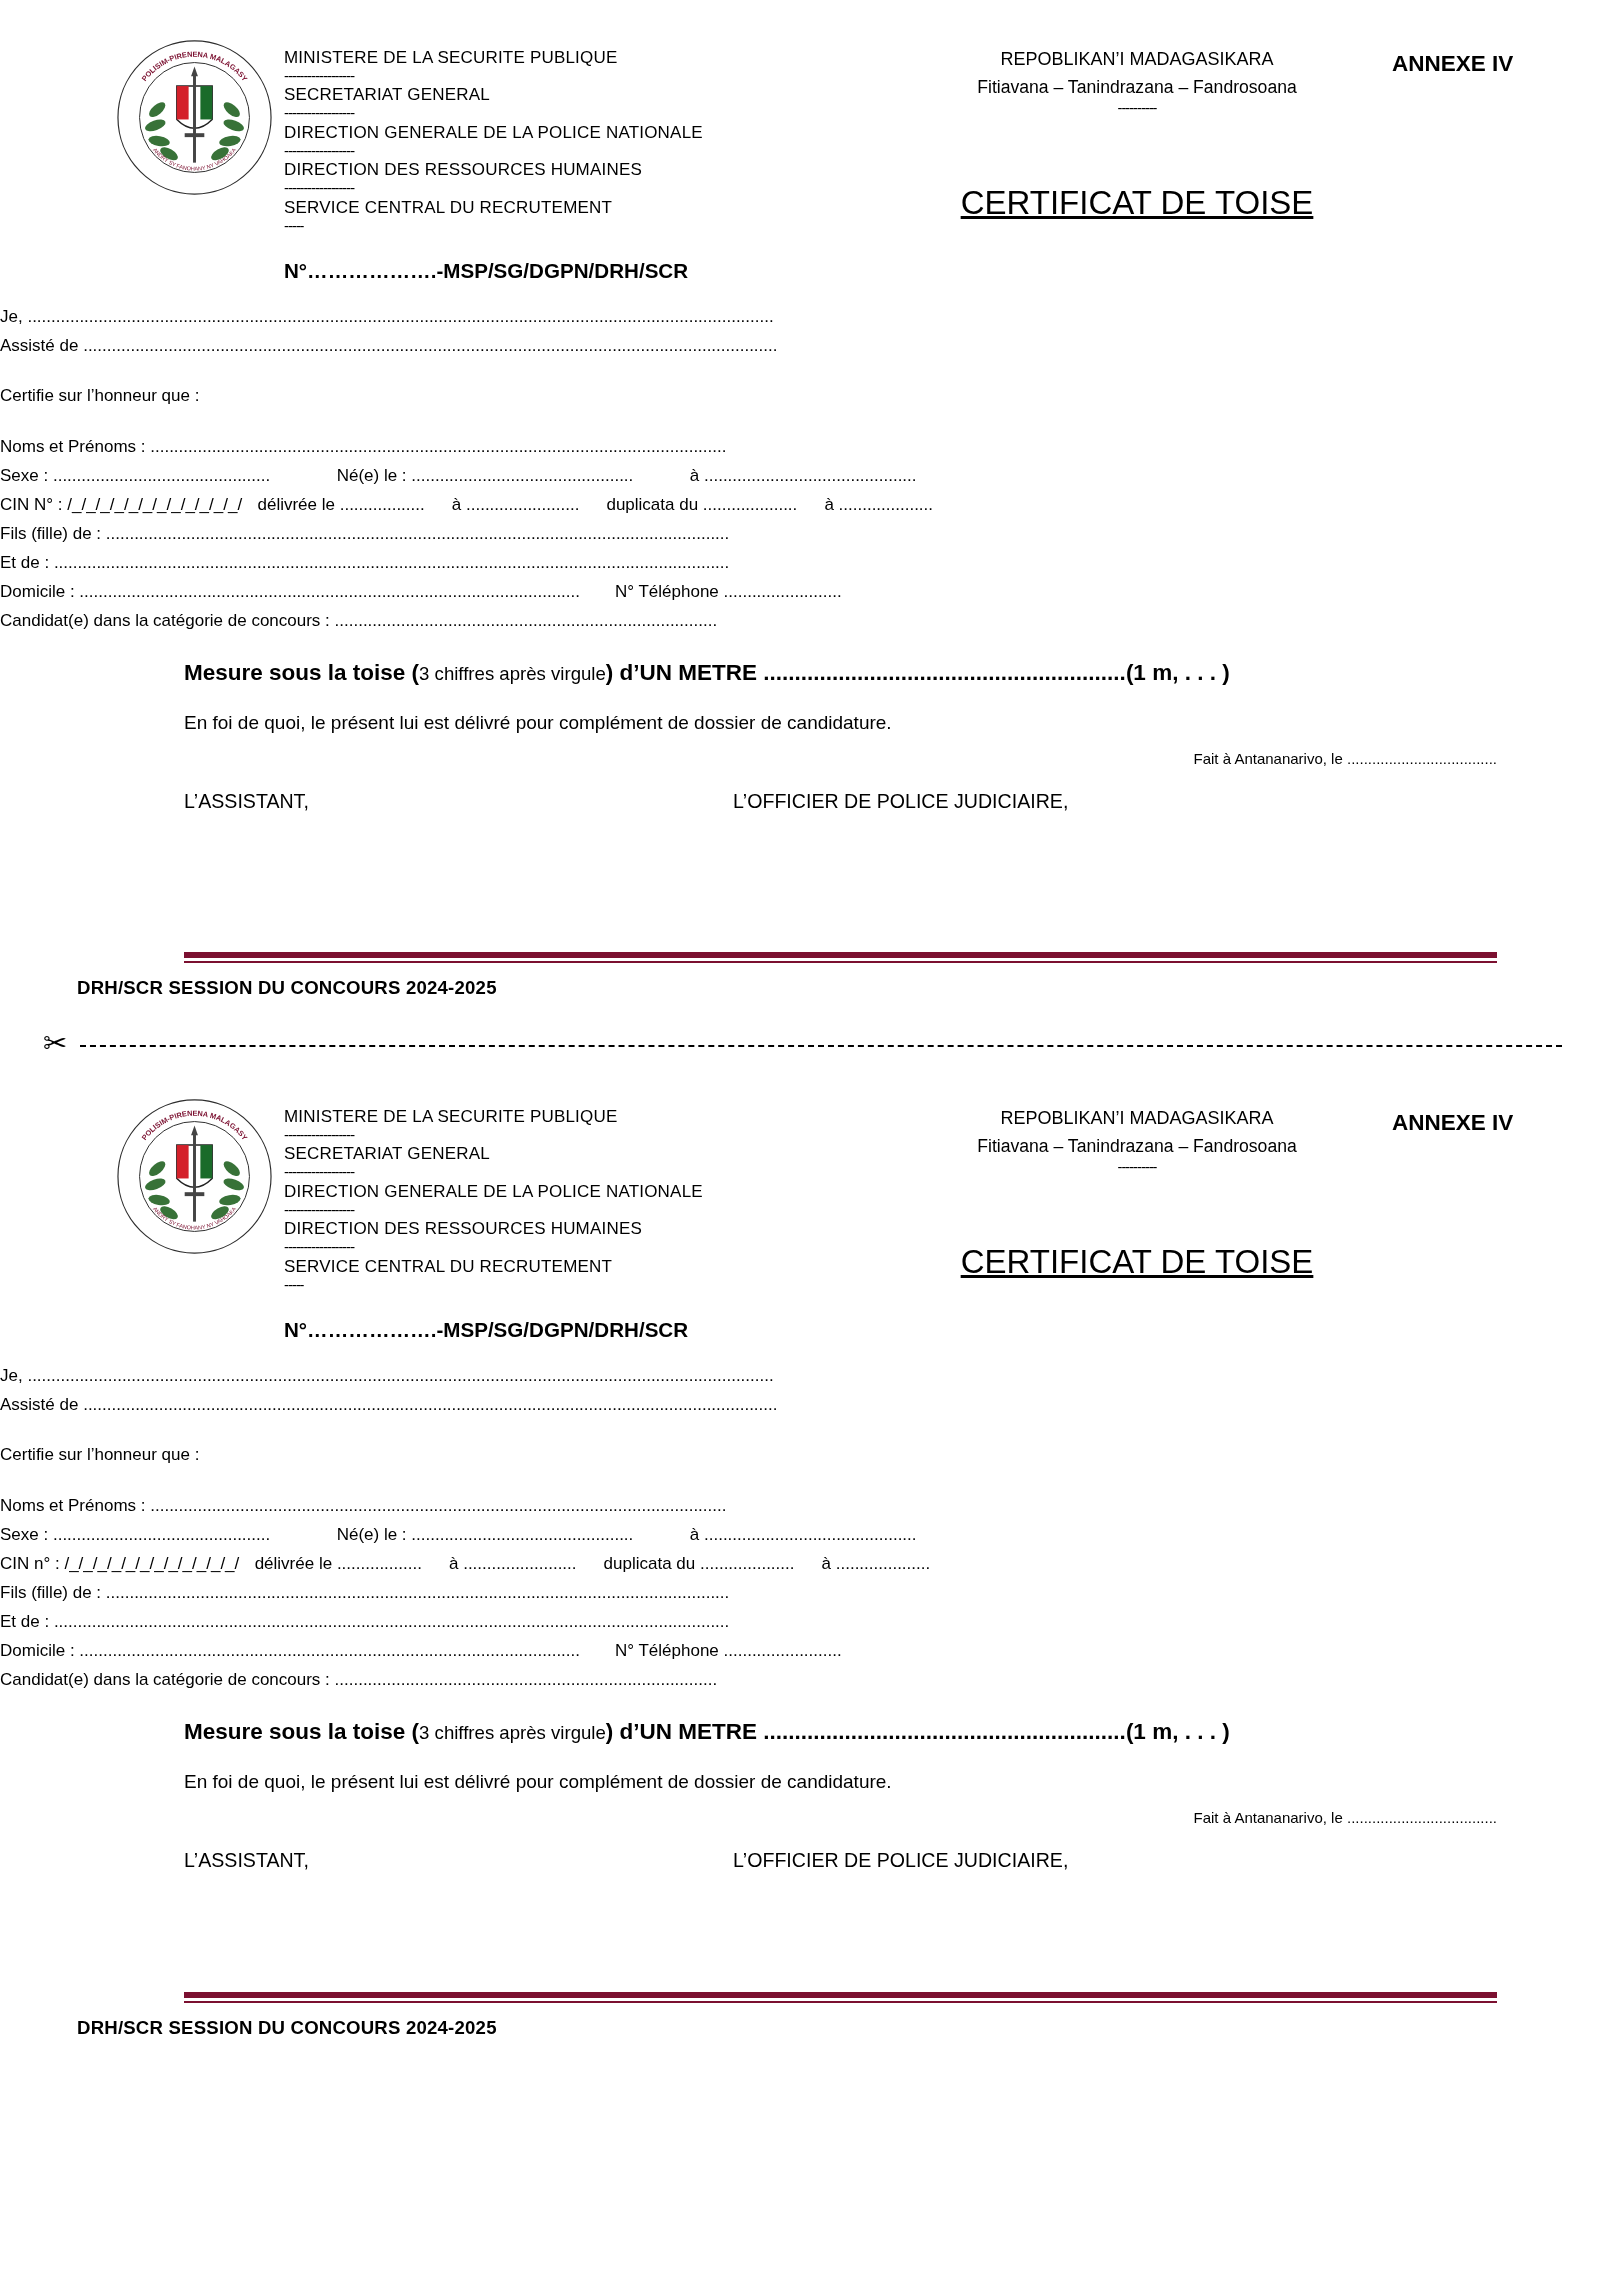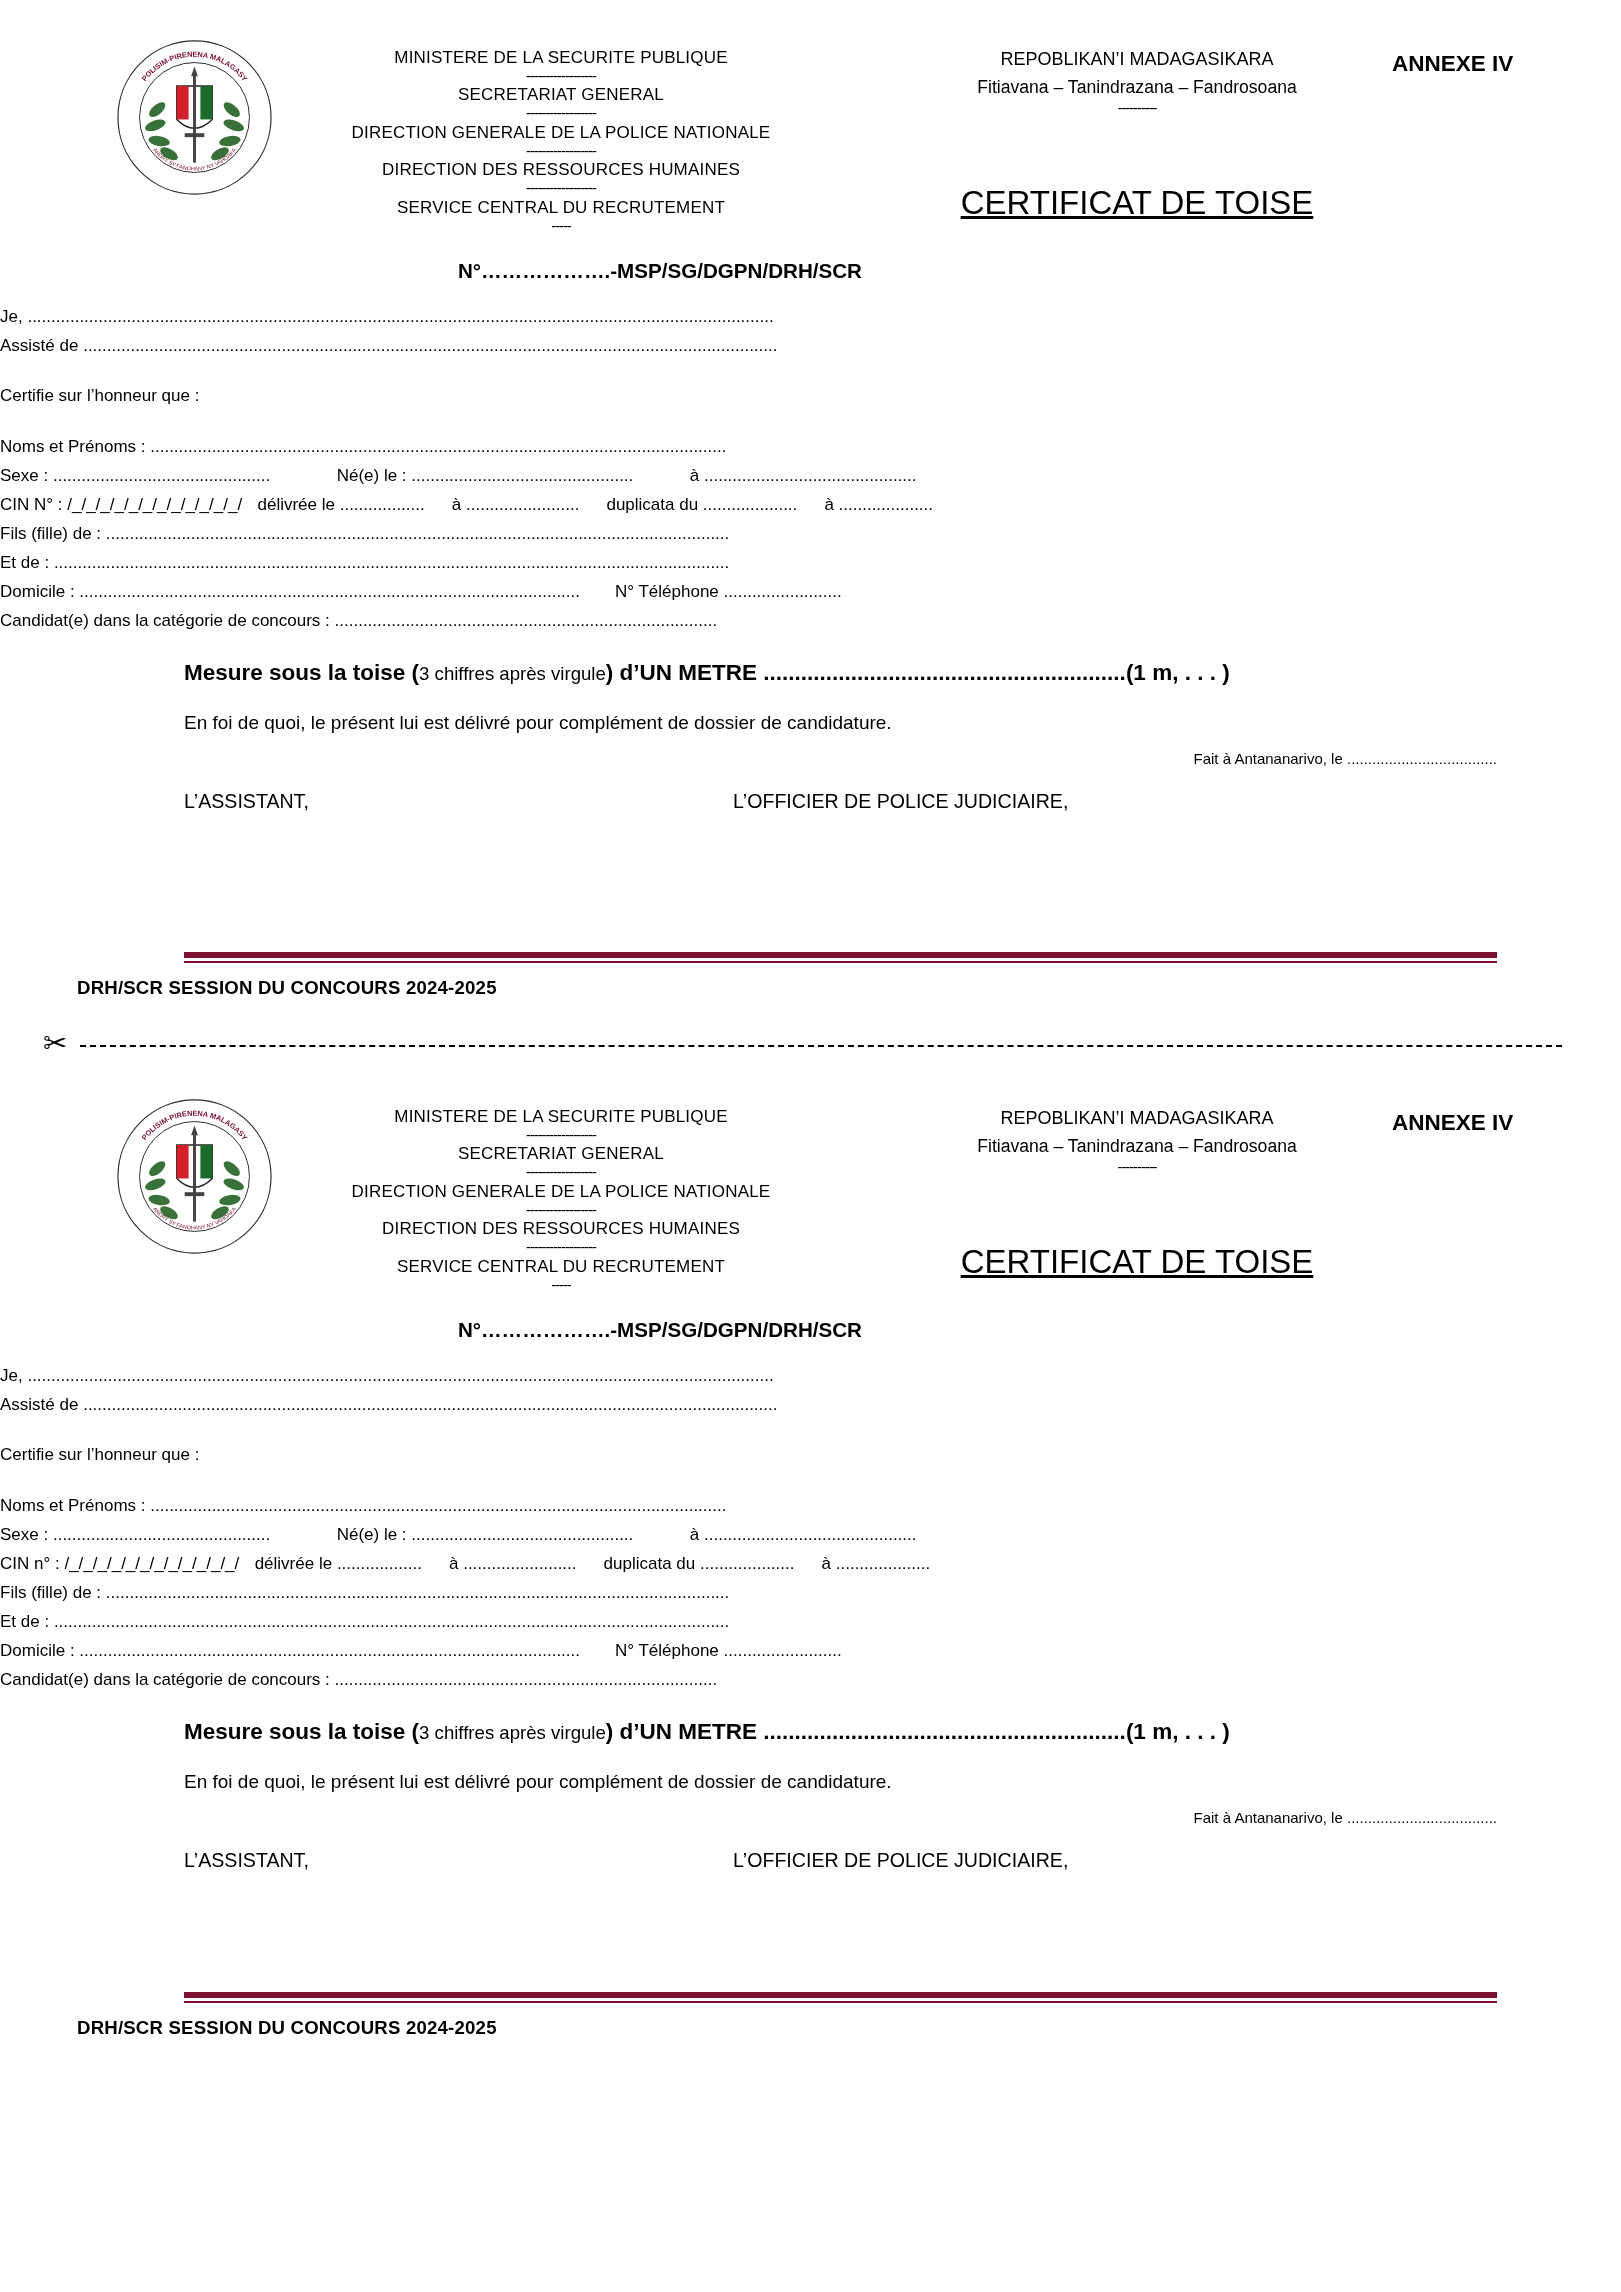--- a/index.html
+++ b/index.html
@@ -37,43 +37,43 @@
     width: 157px;
     height: 157px;
   }
   .emblem-ring {
     position: absolute;
     left: 0; top: 0;
     width: 157px; height: 157px;
   }
   .left-head {
     position: absolute;
-    left: 272px;
+    left: 284px;
     top: 37px;
     width: 578px;
-    text-align: center;
+    text-align: left;
     font-size: 17px;
     line-height: 1.0;
     letter-spacing: 0.2px;
   }
   .left-head .ln {
     white-space: nowrap;
   }
   .left-head .dash {
     font-size: 14.7px;
     letter-spacing: -1px;
     display: block;
     margin: 2.9px 0 2.9px 0;
   }
   .numline {
     position: absolute;
     left: 284px;
     top: 247px;
     width: 578px;
-    text-align: right;
+    text-align: left;
     font-size: 20.6px;
     font-weight: bold;
     white-space: nowrap;
   }
   .right-head {
     position: absolute;
     left: 882px;
     top: 37px;
     width: 510px;
     text-align: center;

